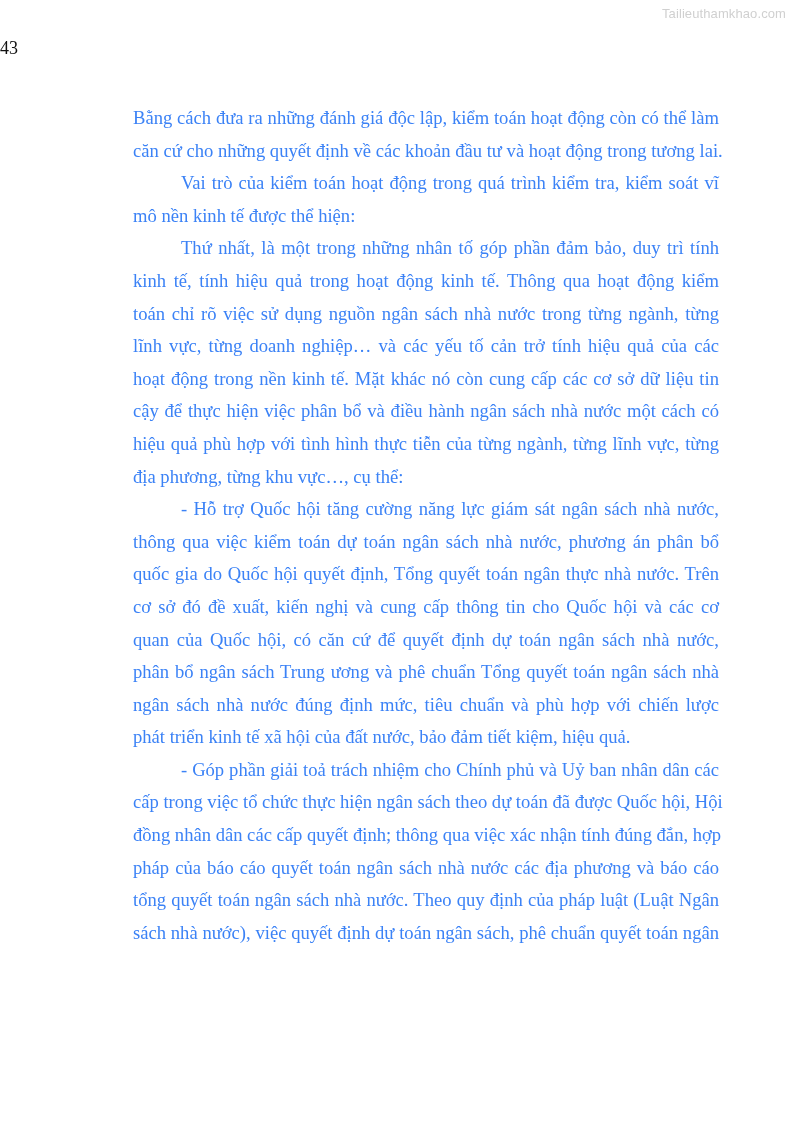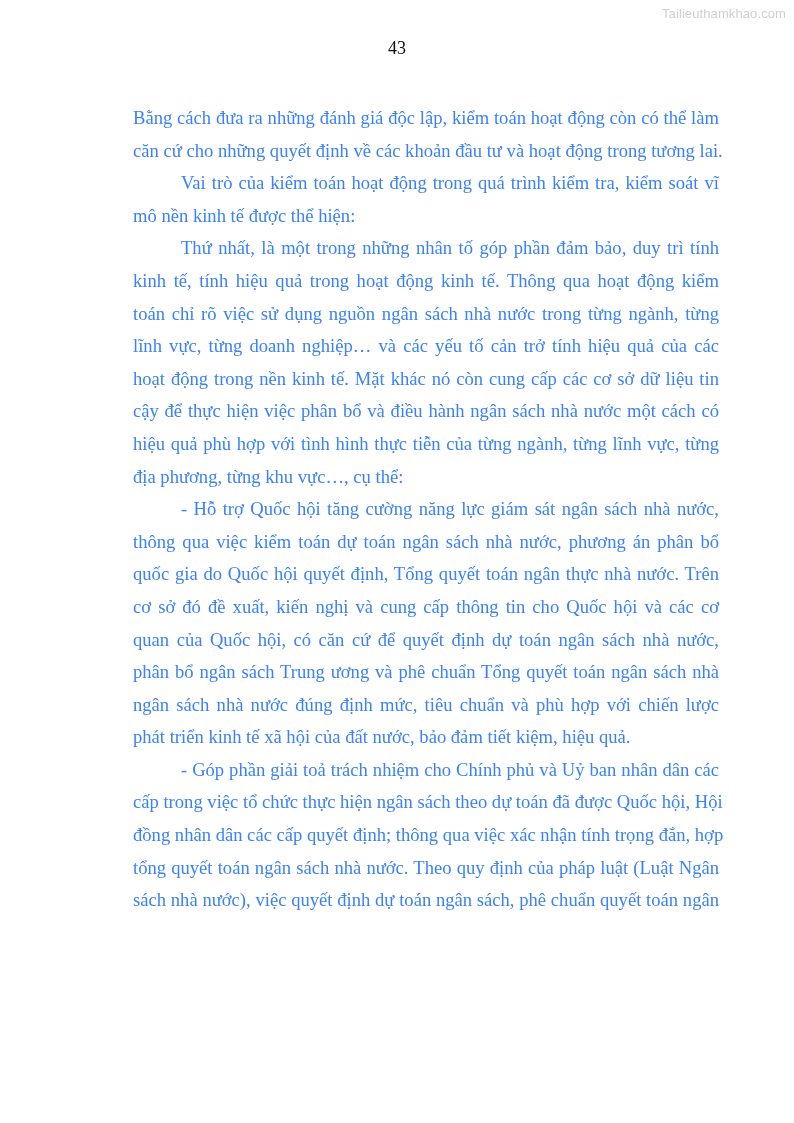--- a/index.html
+++ b/index.html
@@ -3,21 +3,21 @@
 <meta charset="utf-8">
 <style>
   html, body { margin: 0; padding: 0; background: #ffffff; }
   body { width: 794px; height: 1123px; position: relative; overflow: hidden; }
   .watermark {
     position: absolute; top: 6px; right: 8px;
     font-family: Liberation Sans, sans-serif; font-size: 13px;
     color: #d0d0d0; letter-spacing: 0.1px;
   }
   .page-number {
-    position: absolute; top: 38px; left: 0; width: 794px; text-align: center;
+    position: absolute; top: 38px; left: 0; width: 794px; text-align: left;
     font-family: "Liberation Serif", serif; font-size: 18px; color: #111;
   }
   .body { position: absolute; left: 133px; top: 104px; width: 586px; }
   .line {
     font-family: "Liberation Serif", serif; font-size: 18.6px; color: #3b82f6;
     height: 32.6px; line-height: 28px;
     text-align: justify; text-align-last: justify; white-space: nowrap;
   }
   .line.last { text-align-last: left; }
   .line.indent { padding-left: 48px; }
@@ -50,16 +50,17 @@
   <div class="line">thông qua việc kiểm toán dự toán ngân sách nhà nước, phương án phân bổ</div>
   <div class="line">quốc gia do Quốc hội quyết định, Tổng quyết toán ngân thực nhà nước. Trên</div>
   <div class="line">cơ sở đó đề xuất, kiến nghị và cung cấp thông tin cho Quốc hội và các cơ</div>
   <div class="line">quan của Quốc hội, có căn cứ để quyết định dự toán ngân sách nhà nước,</div>
   <div class="line">phân bổ ngân sách Trung ương và phê chuẩn Tổng quyết toán ngân sách nhà</div>
   <div class="line">ngân sách nhà nước đúng định mức, tiêu chuẩn và phù hợp với chiến lược</div>
   <div class="line last">phát triển kinh tế xã hội của đất nước, bảo đảm tiết kiệm, hiệu quả.</div>
 
   <div class="line indent">- Góp phần giải toả trách nhiệm cho Chính phủ và Uỷ ban nhân dân các</div>
   <div class="line">cấp trong việc tổ chức thực hiện ngân sách theo dự toán đã được Quốc hội, Hội</div>
-  <div class="line">đồng nhân dân các cấp quyết định; thông qua việc xác nhận tính trọng đắn, hợp</div>
+  <div class="line">đồng nhân dân các cấp quyết định; thông qua việc xác nhận tính đúng đắn, hợp</div>
+  <div class="line">pháp của báo cáo quyết toán ngân sách nhà nước các địa phương và báo cáo</div>
   <div class="line">tổng quyết toán ngân sách nhà nước. Theo quy định của pháp luật (Luật Ngân</div>
   <div class="line">sách nhà nước), việc quyết định dự toán ngân sách, phê chuẩn quyết toán ngân</div>
 </div>
 
 </body></html>

